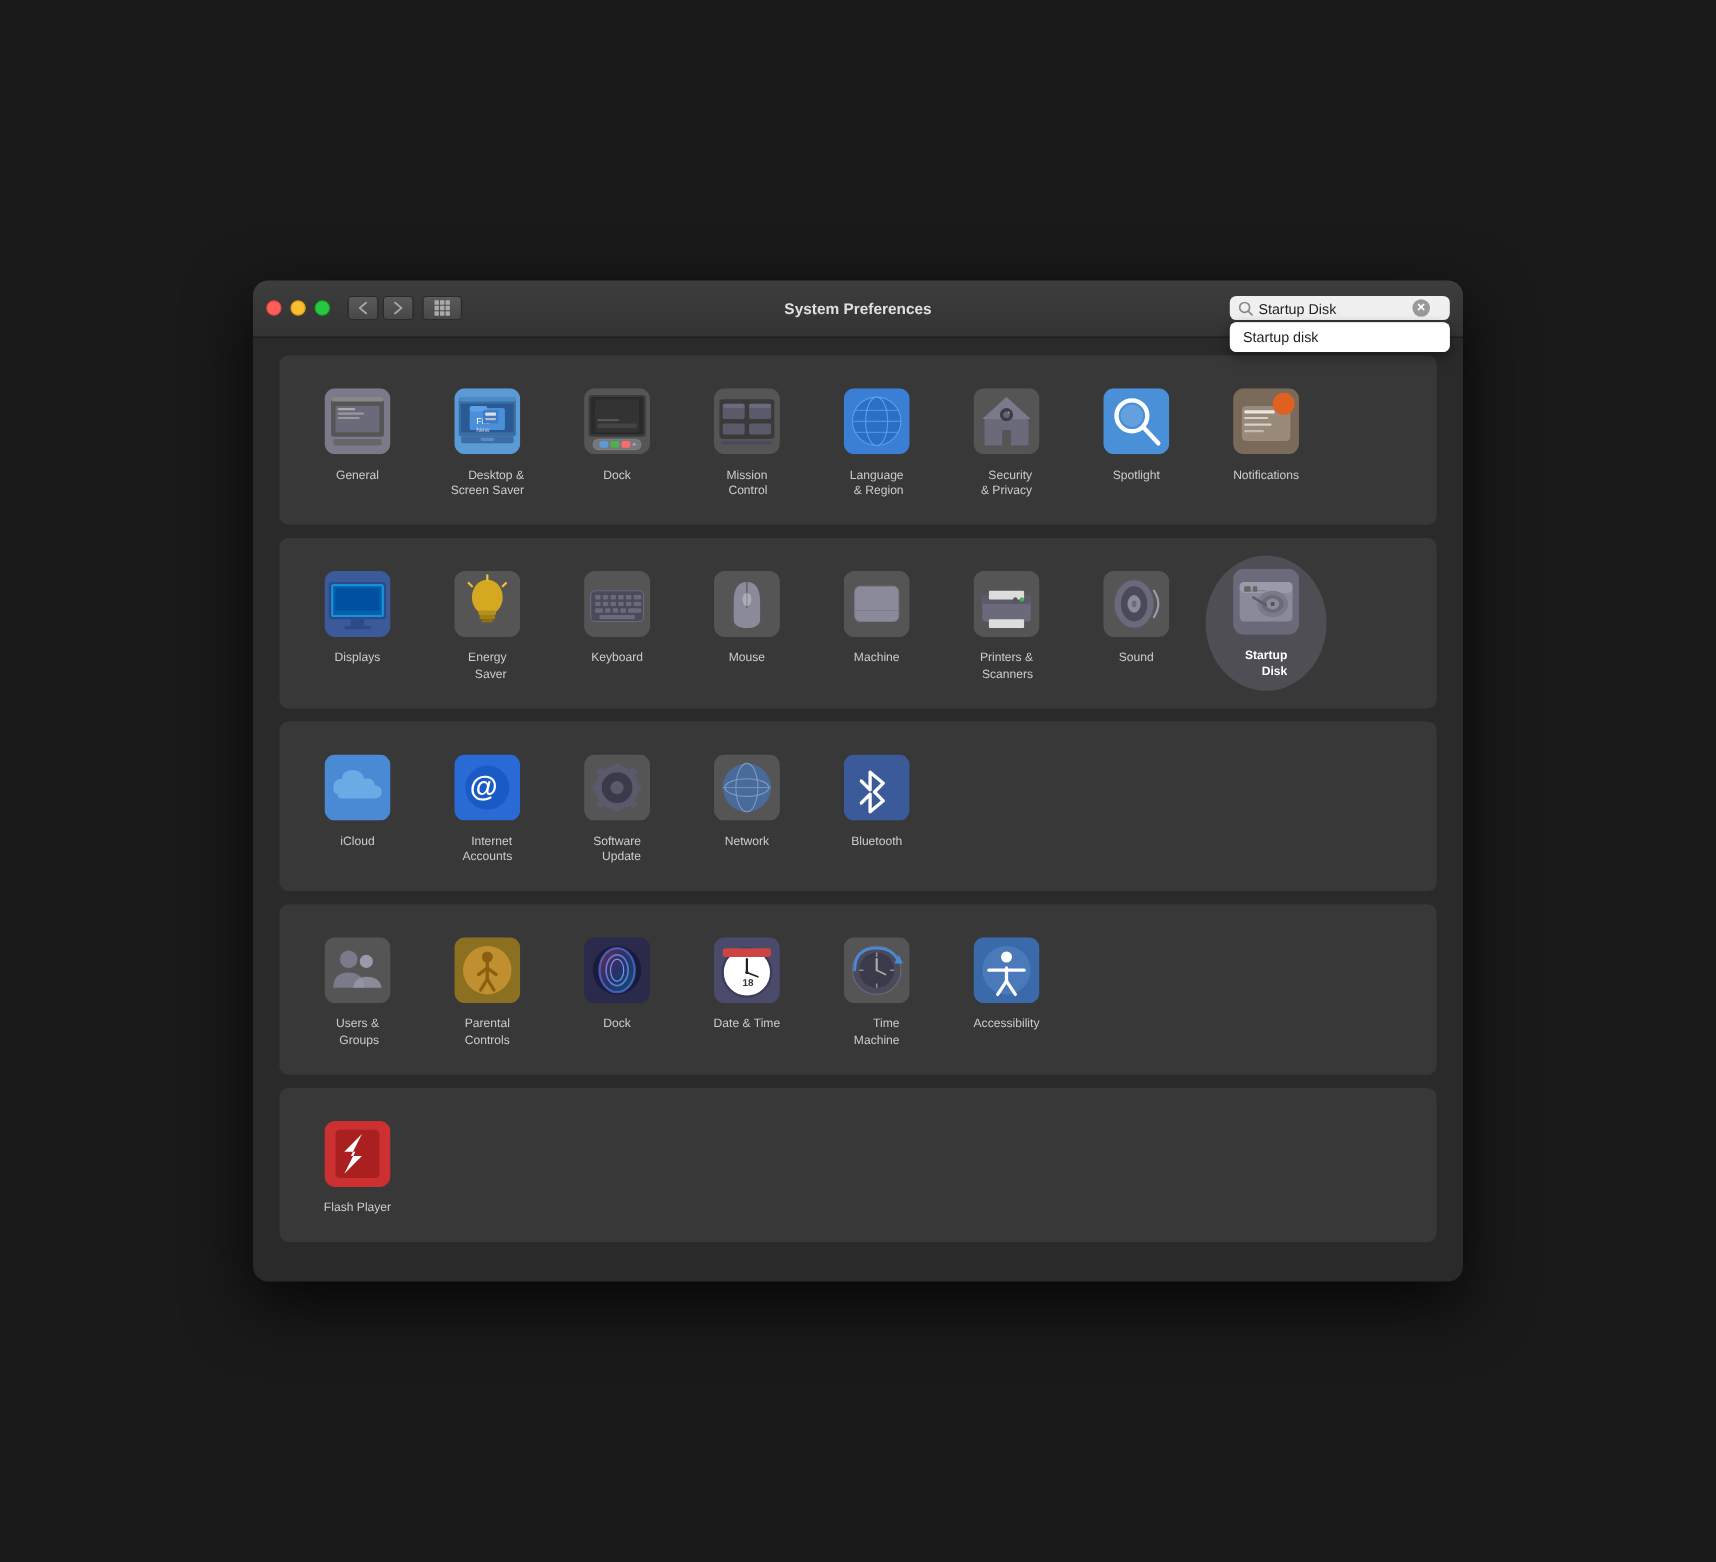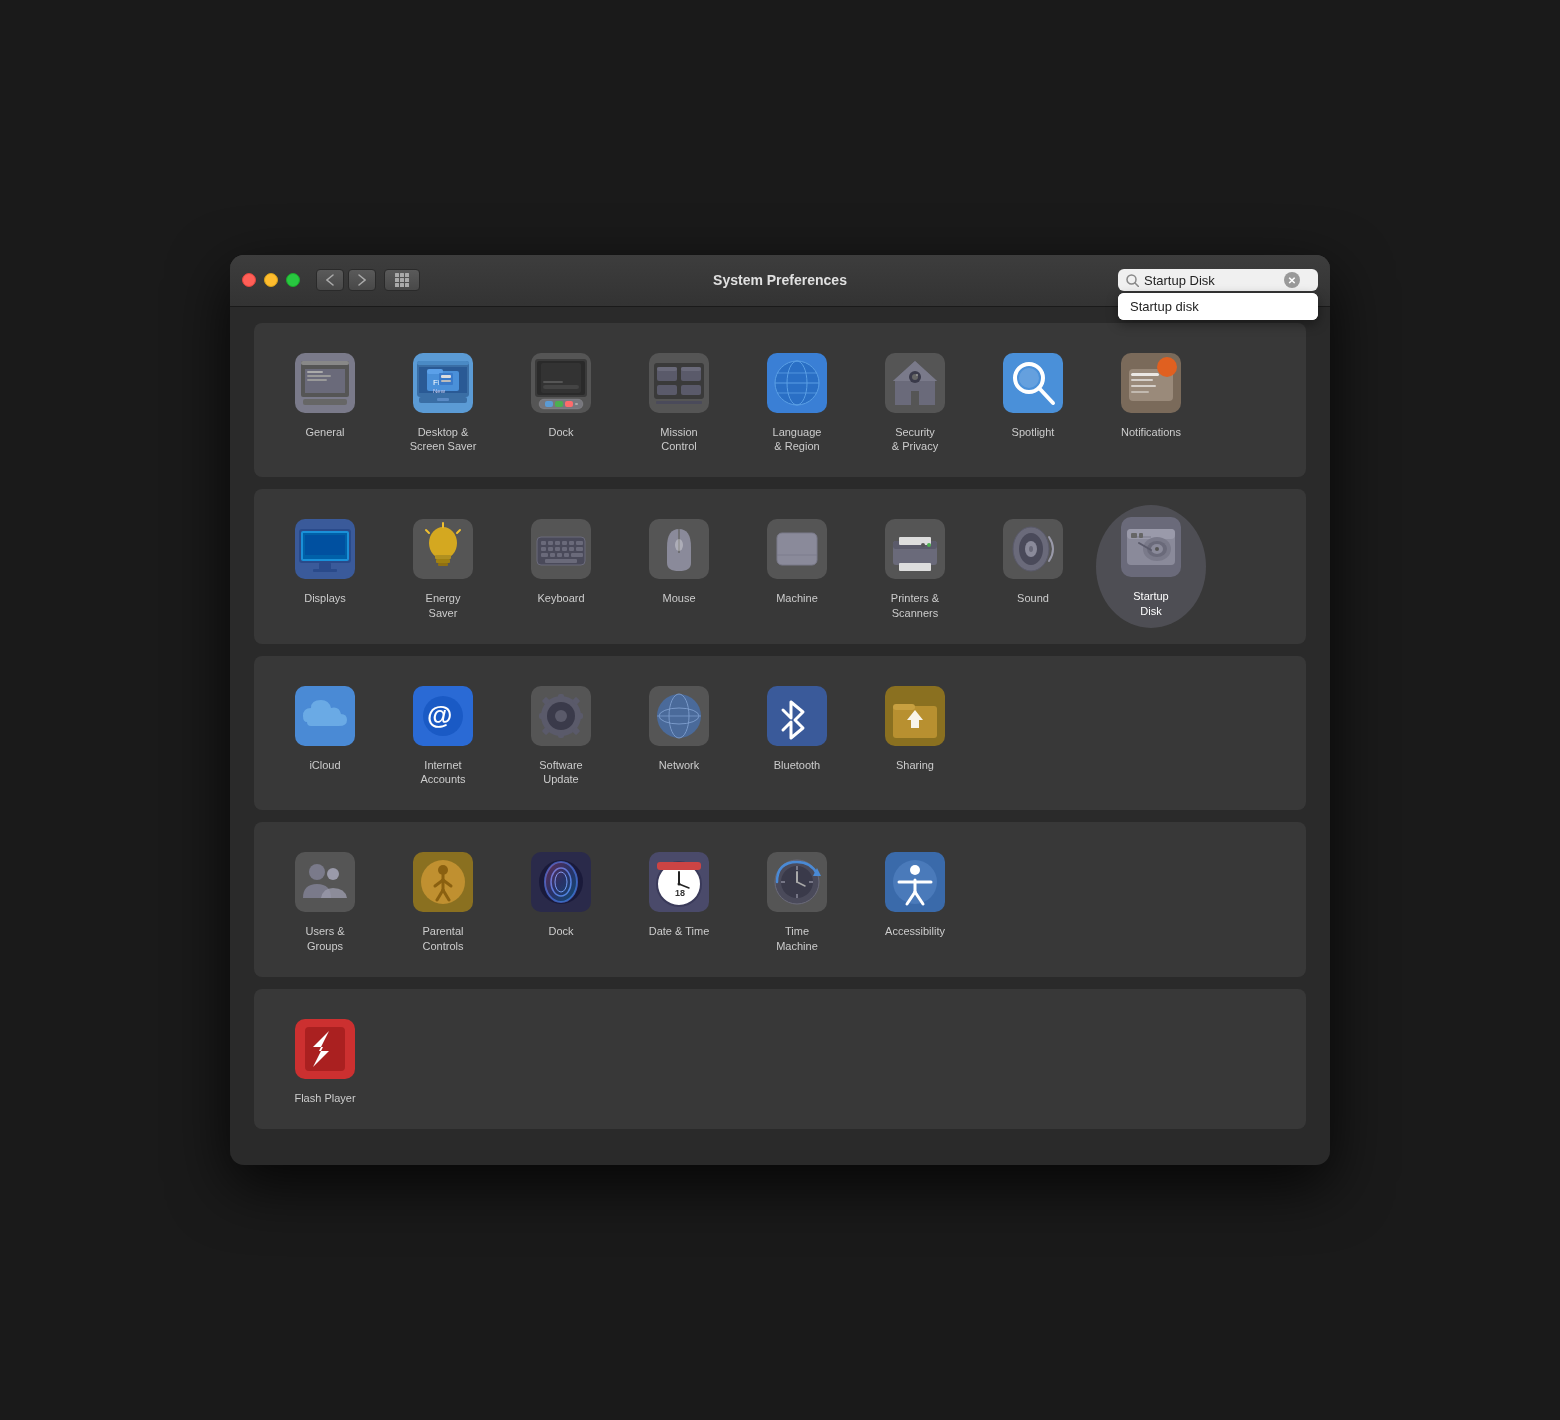--- a/index.html
+++ b/index.html
@@ -209,21 +209,21 @@
       display: flex;
       align-items: center;
       justify-content: center;
       margin-bottom: 6px;
       position: relative;
     }
 
     .pref-label {
       color: #ccc;
       font-size: 11px;
-      text-align: center;
+      text-align: right;
       line-height: 1.3;
     }
 
     
     .pref-icon {
       width: 60px;
       height: 60px;
     }
 
   </style>
@@ -570,21 +570,21 @@
               <rect x="18" y="16" width="4" height="5" rx="1" fill="#666"></rect>
 
               <ellipse cx="36" cy="32" rx="14" ry="12" fill="#7a7a8a"></ellipse>
               <ellipse cx="36" cy="32" rx="10" ry="8" fill="#6a6a7a"></ellipse>
               <ellipse cx="36" cy="32" rx="6" ry="5" fill="#8a8a9a"></ellipse>
               <ellipse cx="36" cy="32" rx="2" ry="2" fill="#555"></ellipse>
 
               <line x1="18" y1="26" x2="30" y2="33" stroke="#5a5a6a" stroke-width="2" stroke-linecap="round"></line>
             </svg>
           </div>
-          <span class="pref-label" style="color:white; font-weight:400;">Startup<br>Disk</span>
+          <span class="pref-label" style="color:white; font-weight:700;">Startup<br>Disk</span>
         </div>
 
       </div>
     </div>
 
     <div class="section">
       <div class="icons-grid">
 
         <div class="pref-item">
           <div class="icon-wrap">
@@ -650,33 +650,20 @@
             <svg class="pref-icon" viewBox="0 0 60 60">
               <rect width="60" height="60" rx="10" fill="#3a5a9a"></rect>
 
               <path d="M 24 16 L 36 26 L 28 34 L 36 42 L 24 52 L 24 36 L 16 44 M 24 16 L 24 32 L 16 24" fill="none" stroke="white" stroke-width="3" stroke-linecap="round" stroke-linejoin="round"></path>
             </svg>
           </div>
           <span class="pref-label">Bluetooth</span>
         </div>
 
 
-        <div class="pref-item">
-          <div class="icon-wrap">
-            <svg class="pref-icon" viewBox="0 0 60 60">
-              <rect width="60" height="60" rx="10" fill="#8a7020"></rect>
-
-              <rect x="8" y="20" width="44" height="32" rx="3" fill="#b89030"></rect>
-              <rect x="8" y="18" width="22" height="6" rx="3" fill="#c8a040"></rect>
-
-              <polygon points="30,24 38,34 34,34 34,42 26,42 26,34 22,34" fill="white" opacity="0.9"></polygon>
-            </svg>
-          </div>
-          <span class="pref-label">Sharing</span>
-        </div>
 
       </div>
     </div>
 
     <div class="section">
       <div class="icons-grid">
 
         <div class="pref-item">
           <div class="icon-wrap">
             <svg class="pref-icon" viewBox="0 0 60 60">

